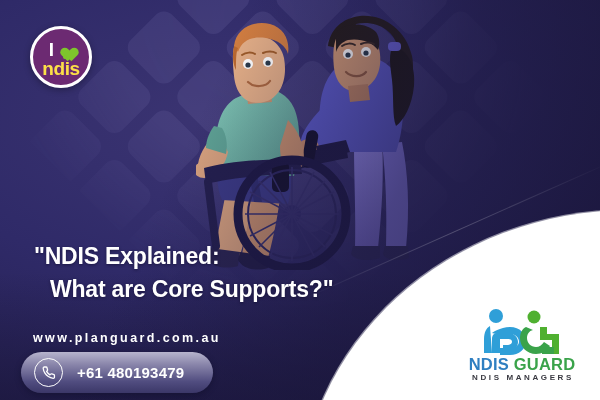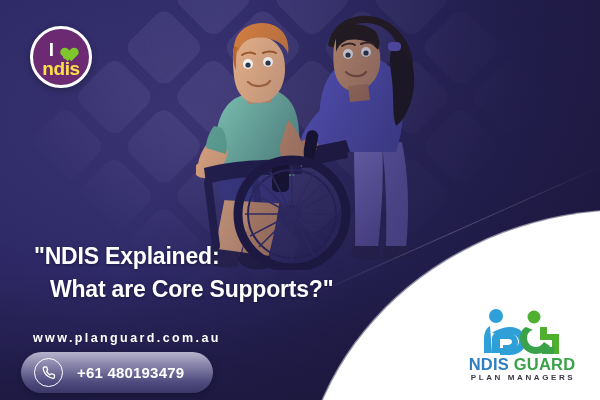--- a/index.html
+++ b/index.html
@@ -416,16 +416,16 @@
       <path d="M36 26 C36 26 44 20 54 20 C64 20 70 27 70 34.5 C70 42 63 48 54 48 L44 48 L44 41 L54 41 C59 41 63 38.5 63 34.5 C63 30.5 59 27 54 27 L40 27 Z" fill="#2f9fd8"></path>
 
       <circle cx="78" cy="10" r="6.5" fill="#4fb030"></circle>
       <path d="M70 20 C66 22 64 26 64 31 C64 40 71 47 80 47 C86 47 91 44 94 39 L88 35 C86 38 83 40 80 40 C75 40 71 36 71 31 C71 27 73 24 77 23 Z" fill="#3aa34a"></path>
       <path d="M84 20 L84 33 L96 33 L96 47 L103 47 L103 27 L91 27 L91 20 Z" fill="#4fb030"></path>
       <path d="M86 40 L98 40 L98 47 L86 47 Z" fill="#3aa34a"></path>
     </svg>
     <div class="pg-name">
       <span class="pg-plan">NDIS</span><span> </span><span class="pg-guard">GUARD</span>
     </div>
-    <div class="pg-tag">PLAN MANAGERS</div>
+    <div class="pg-tag">NDIS MANAGERS</div>
   </div>
 
 </div>
 
 </body></html>

